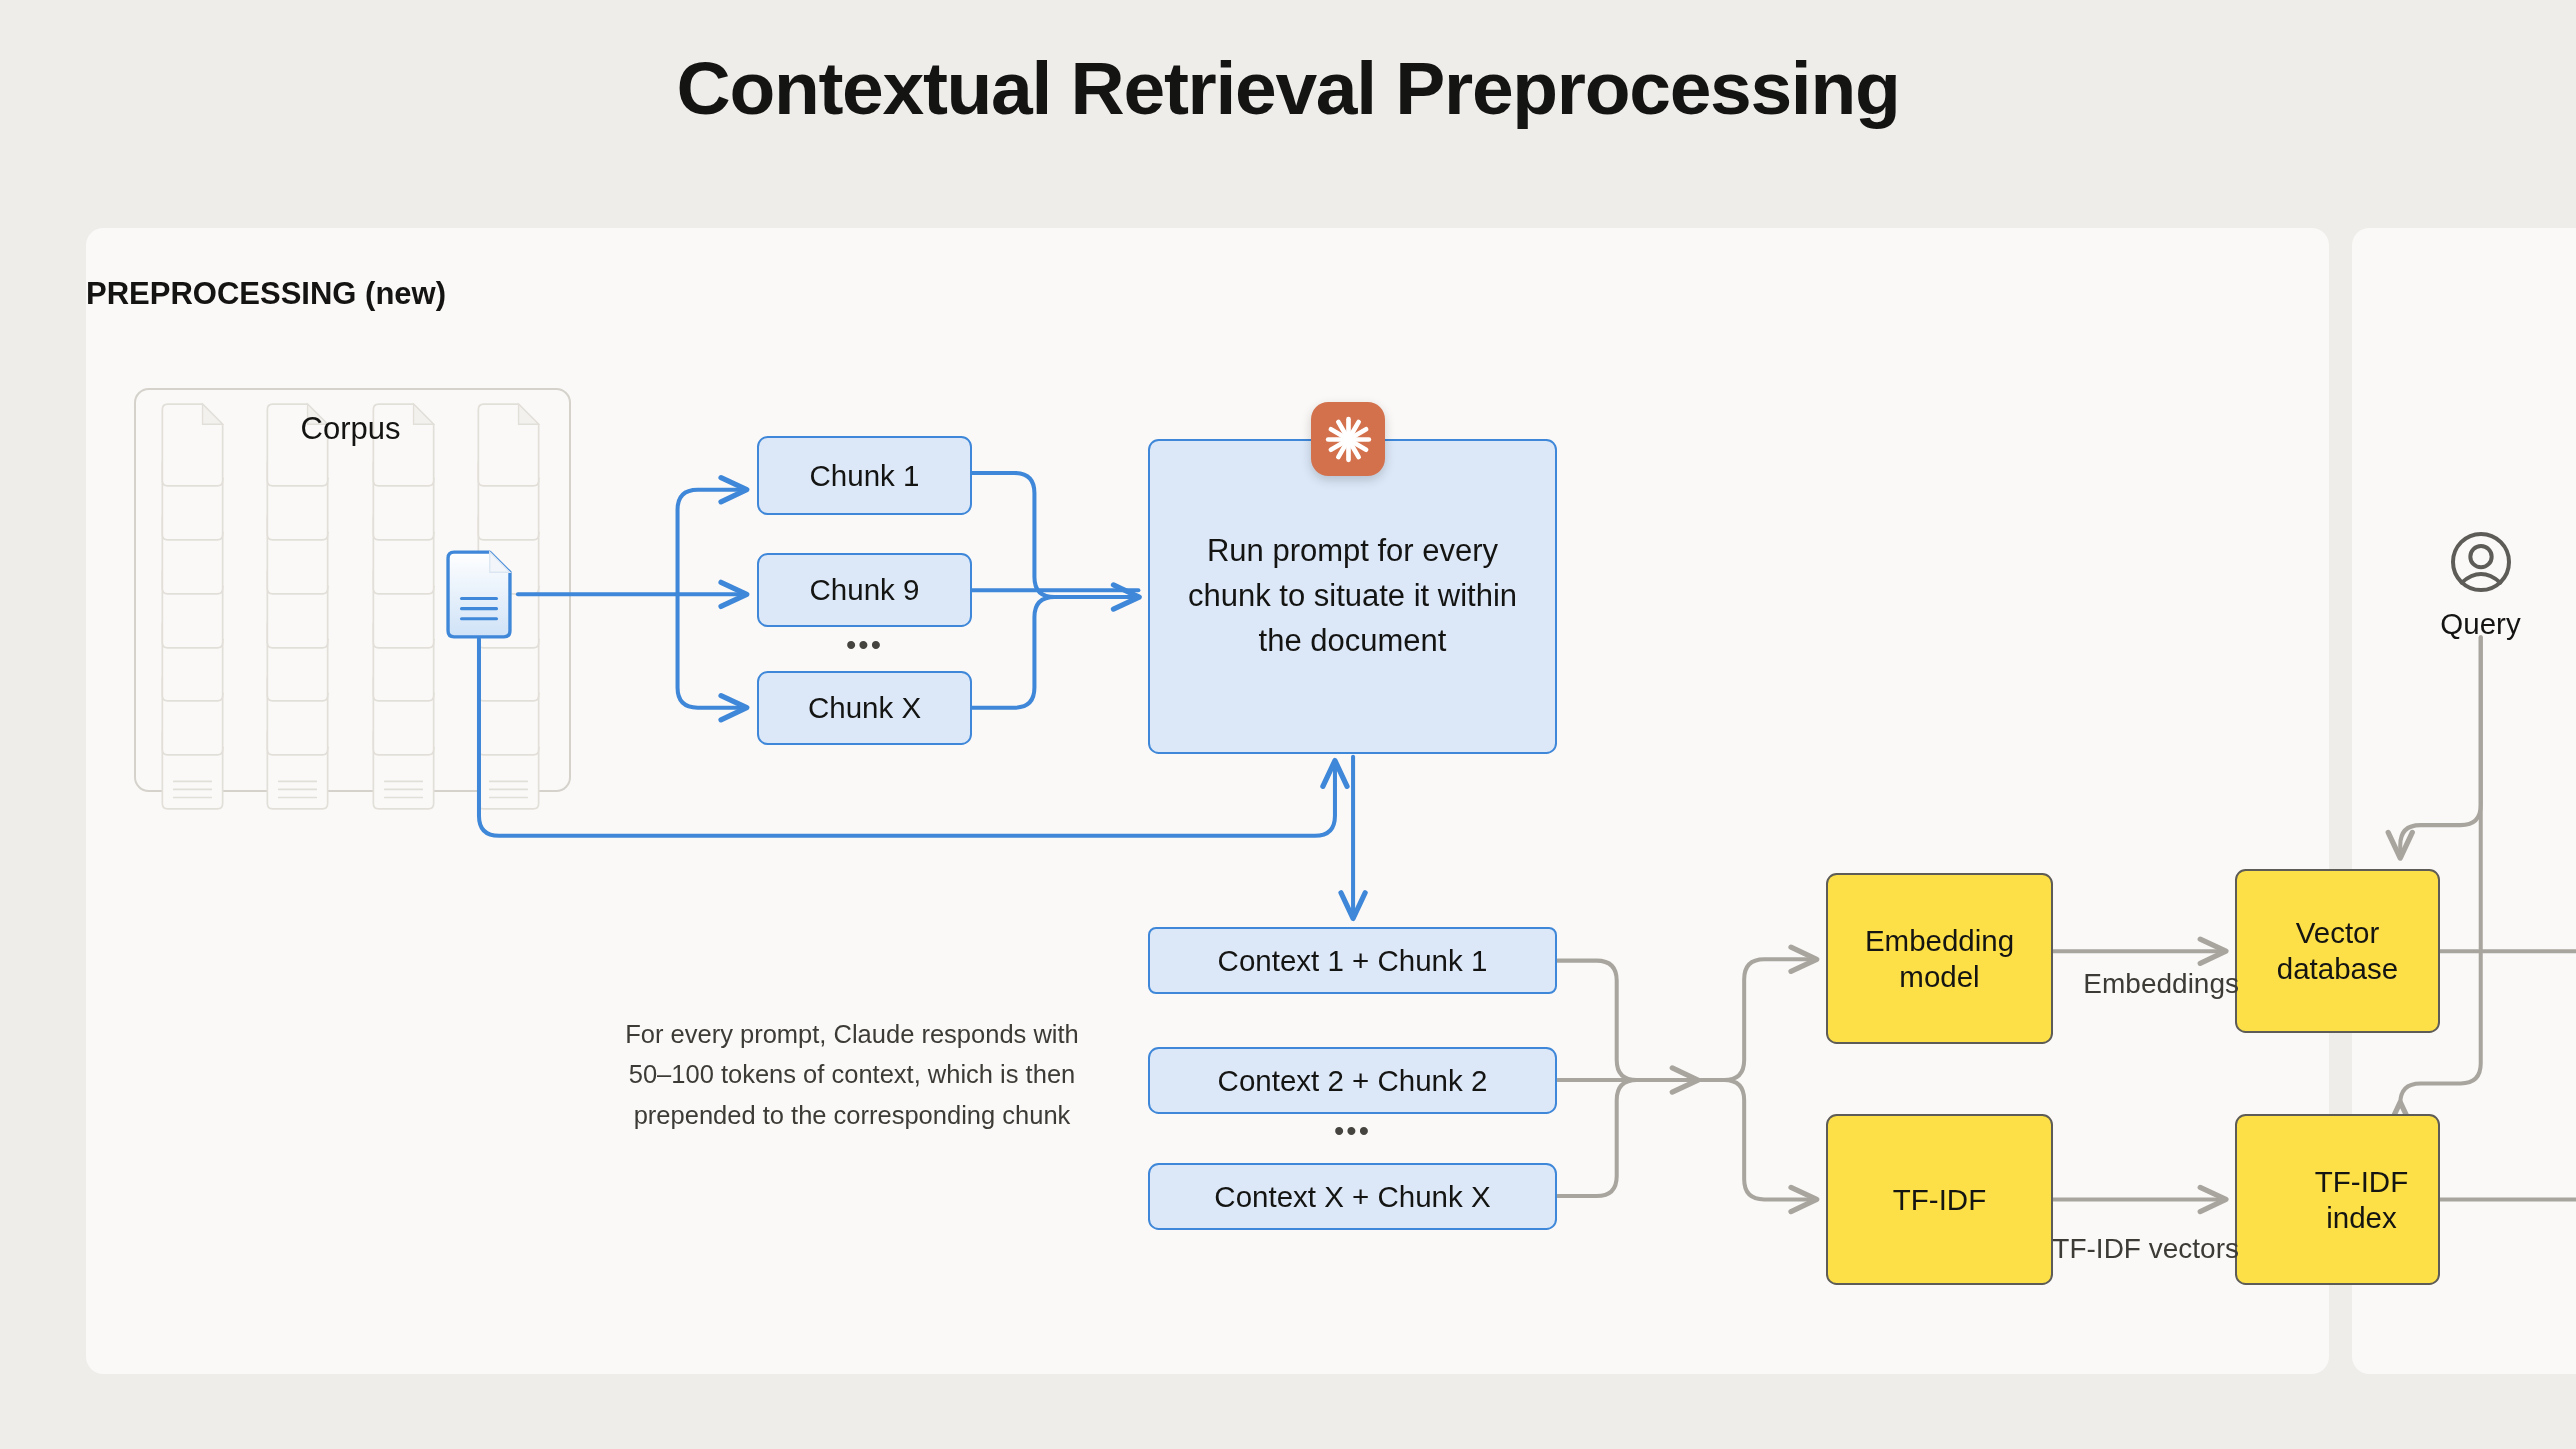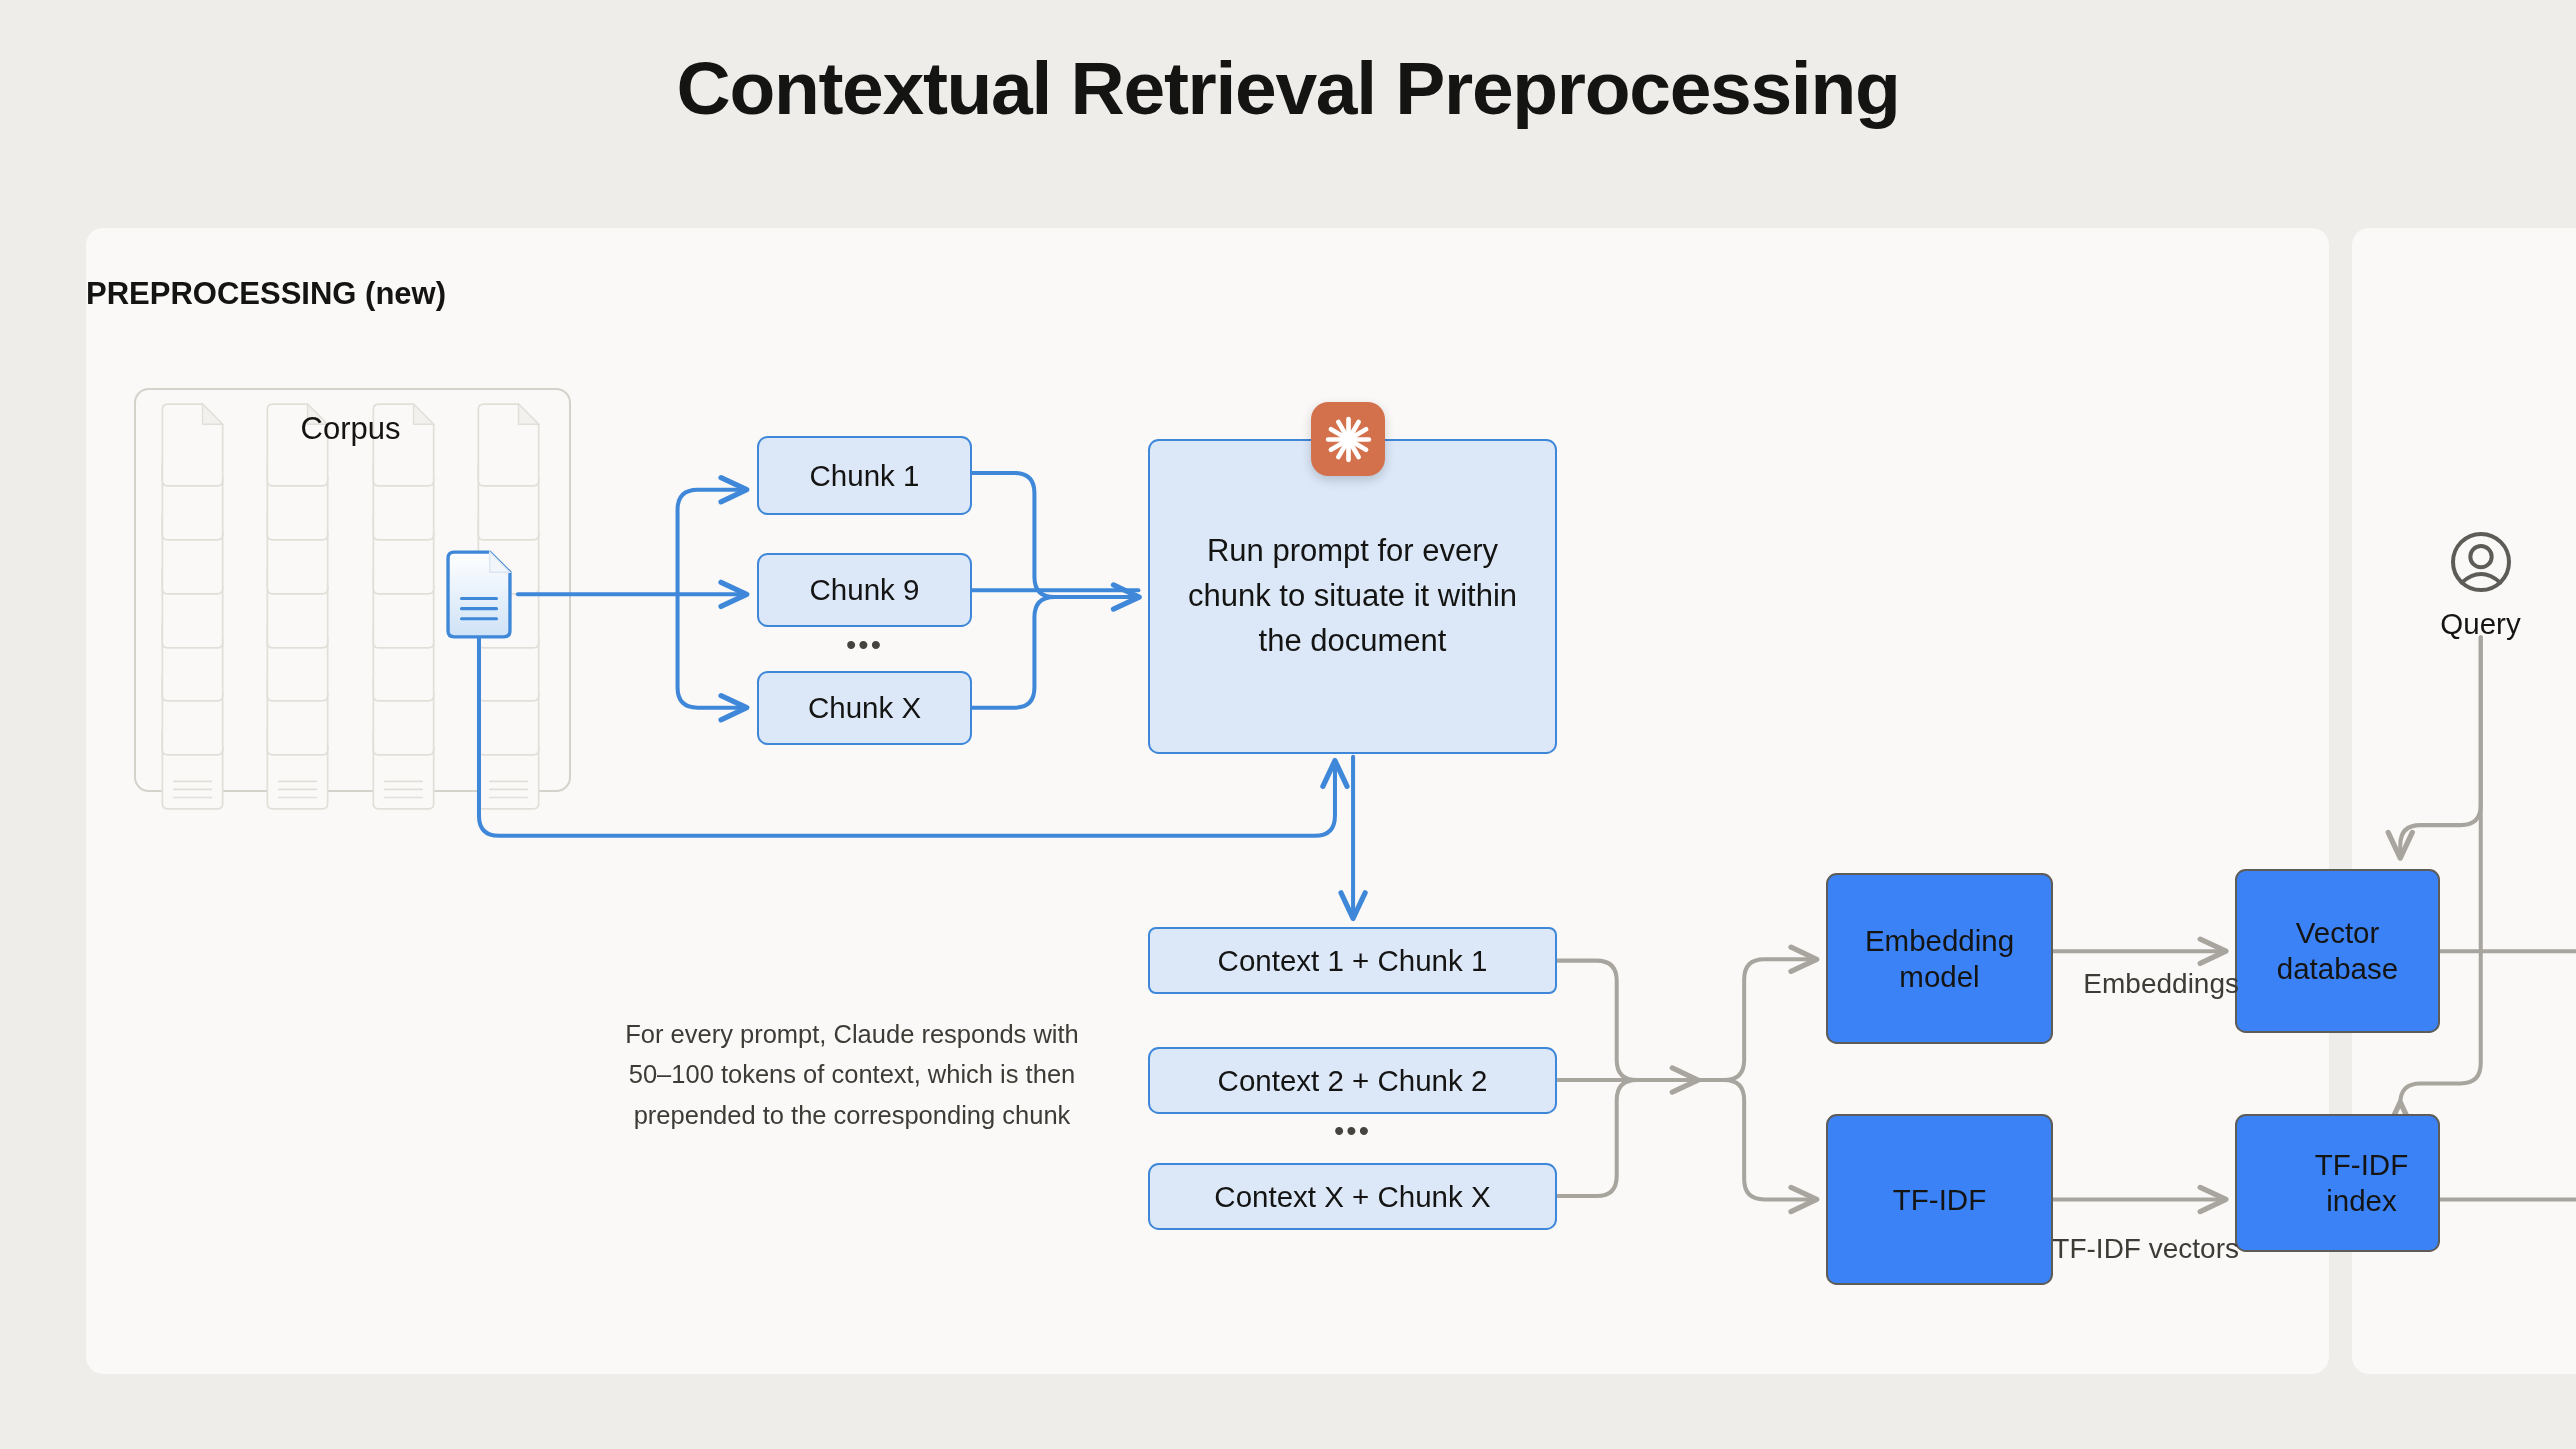--- a/index.html
+++ b/index.html
@@ -93,21 +93,21 @@
     border-radius: 10.7px;
     z-index: 3;
   }
   .fbox.blue {
     background: #dce8f8;
     border: 2.7px solid #3f87d8;
     font-size: 29.5px;
     color: #141413;
   }
   .fbox.gray {
-    background: #3b82f6;
+    background: #fde047;
     border: 2.7px solid #5e5c57;
     font-size: 29.5px;
     color: #141413;
     line-height: 1.22;
   }
 
   
   #chunk-1 { left: 757px; top: 436px;  width: 215px; height: 79px; }
   #chunk-2 { left: 757px; top: 553px;  width: 215px; height: 74px; }
   #chunk-x { left: 757px; top: 671px; width: 215px; height: 74px; }
@@ -159,21 +159,21 @@
     font-size: 25.5px;
     line-height: 1.58;
     color: #3d3b36;
     z-index: 3;
   }
 
   
   #embedding-model { left: 1826px; top: 873px; width: 227px; height: 171px; }
   #tfidf           { left: 1826px; top: 1114px; width: 227px; height: 171px; }
   #vector-db       { left: 2235px; top: 869px; width: 205px; height: 164px; }
-  #tfidf-index     { left: 2235px; top: 1114px; width: 205px; height: 138px; padding-left: 48px; }
+  #tfidf-index     { left: 2235px; top: 1114px; width: 205px; height: 171px; padding-left: 48px; }
 
   
   .edge-label {
     position: absolute;
     font-size: 28px;
     color: #3d3b36;
     text-align: right;
     z-index: 4;
     line-height: 1.3;
   }

